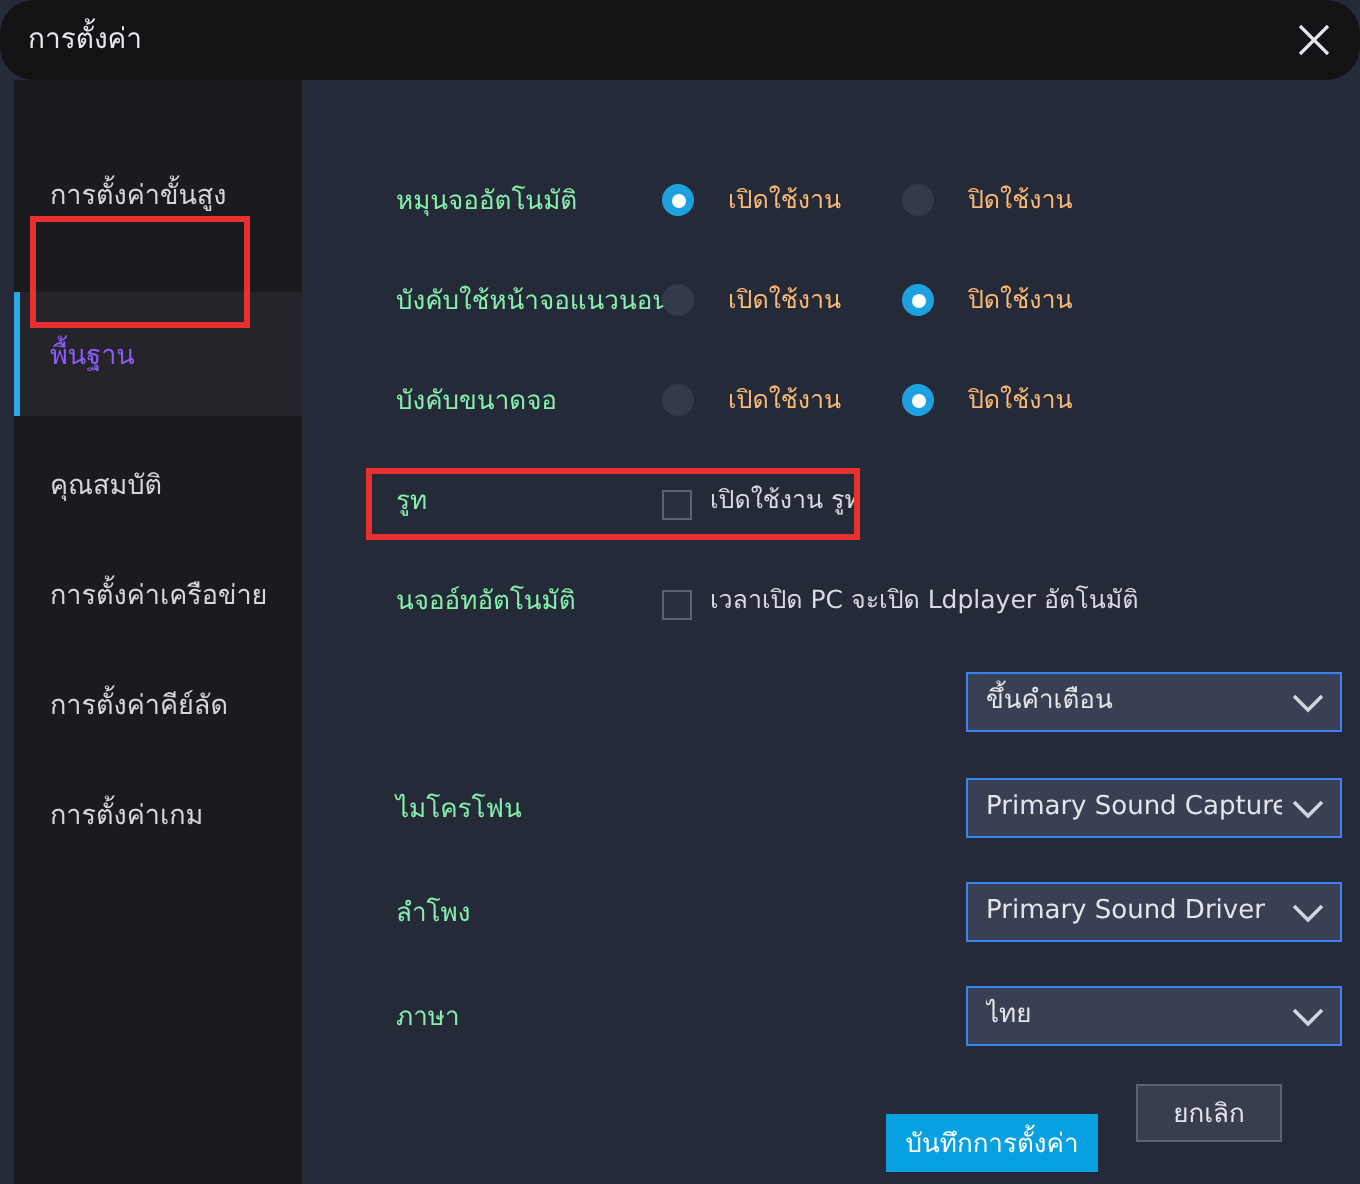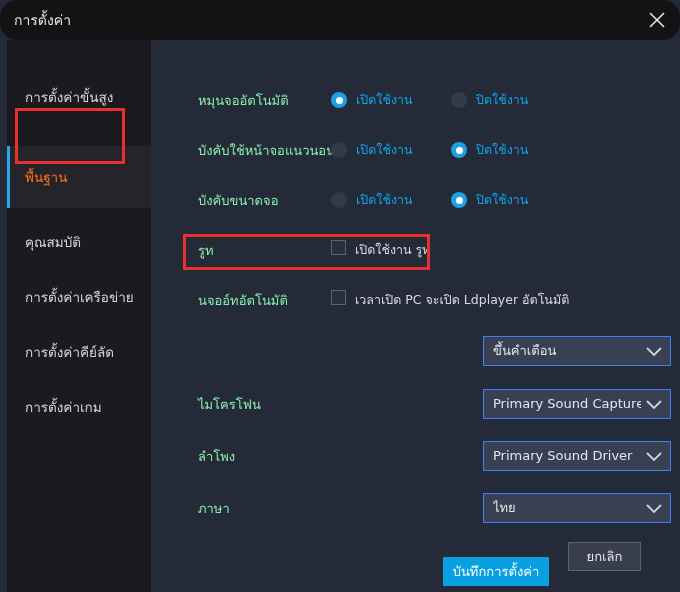--- a/index.html
+++ b/index.html
@@ -66,21 +66,21 @@
     top: 50%;
     transform: translateY(-50%);
     font-size: 13.5px;
     color: #d5d5db;
     white-space: nowrap;
   }
   .side-item.active {
     background: #24242a;
   }
   .side-item.active .side-label {
-    color: #f97316;
+    color: #8b5cf6;
   }
   .side-accent {
     position: absolute;
     left: 0; top: 0;
     width: 3px; height: 62px;
     background: #2aa7e8;
   }
 
   
   #content {
@@ -127,33 +127,33 @@
   }
   .radio-mark.on::after {
     content: "";
     position: absolute;
     left: 4.5px; top: 4.5px;
     width: 7px; height: 7px;
     border-radius: 50%;
     background: #ffffff;
   }
   .radio-text {
-    margin-left: 9px;
+    margin-left: 17px;
     font-size: 12.5px;
-    color: #0ea5e9;
+    color: #fdba74;
     white-space: nowrap;
   }
 
   
   .check-opt {
     position: absolute;
     top: 50%;
     transform: translateY(-50%);
     display: flex;
-    align-items: flex-start;
+    align-items: flex-end;
     cursor: pointer;
   }
   .check-mark {
     width: 15px; height: 15px;
     background: #2a2f3e;
     border: 1px solid #5b6274;
     box-sizing: border-box;
     flex: none;
   }
   .check-text {

